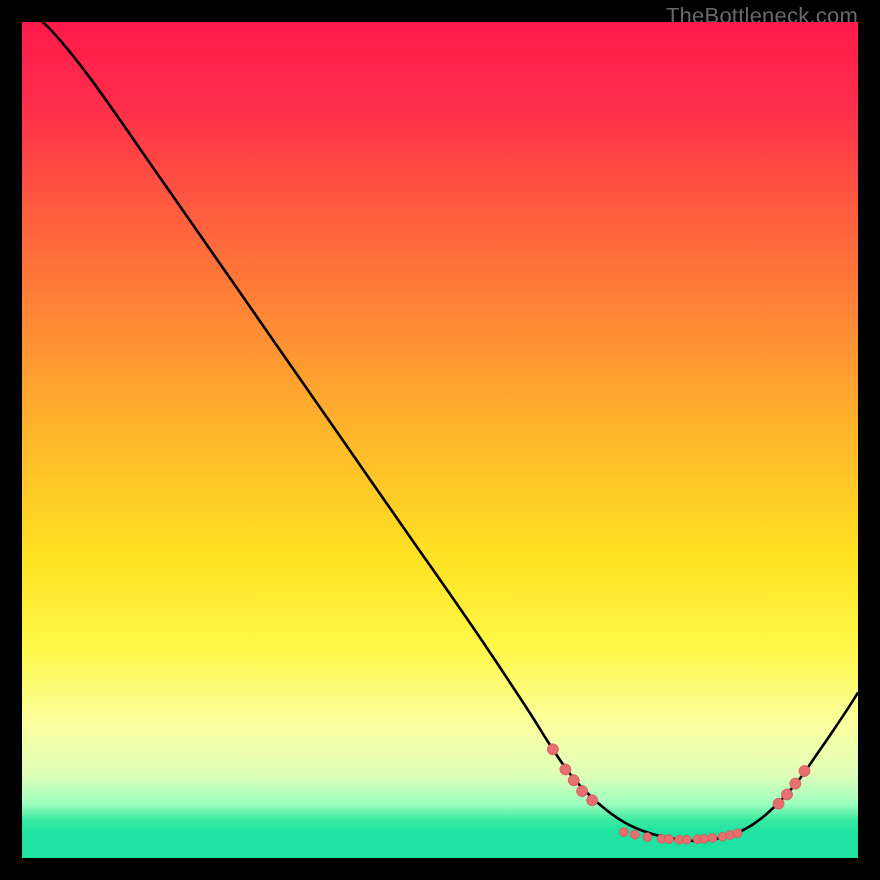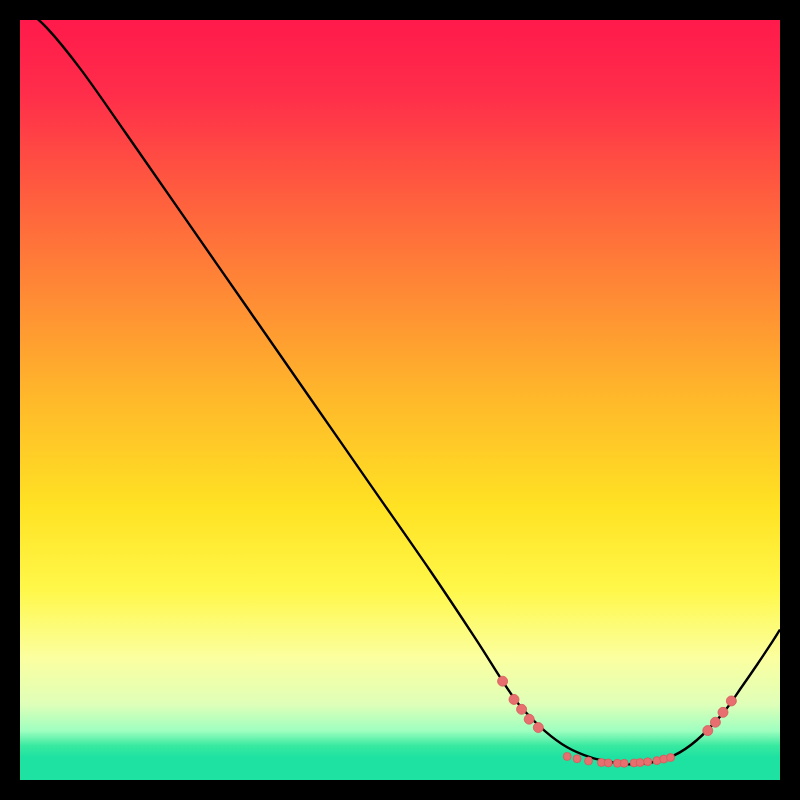--- a/index.html
+++ b/index.html
@@ -28,20 +28,21 @@
     color: #6a6a6a;
     letter-spacing: 0.2px;
     user-select: none;
   }
   svg { display: block; }
 </style>
 </head>
 <body>
 
 <div class="stage">
+  <div class="watermark">TheBottleneck.com</div>
 
   <div class="plot-area">
     <svg id="chart-svg" width="760" height="760" viewBox="0 0 760 760">
       <defs>
         <linearGradient id="bg-grad" x1="0" y1="0" x2="0" y2="1">
             <stop offset="0.00%" stop-color="#ff1a4b"></stop>
             <stop offset="10.00%" stop-color="#ff2e4a"></stop>
             <stop offset="22.00%" stop-color="#ff5a3f"></stop>
             <stop offset="36.00%" stop-color="#ff8a35"></stop>
             <stop offset="50.00%" stop-color="#ffb92a"></stop>

